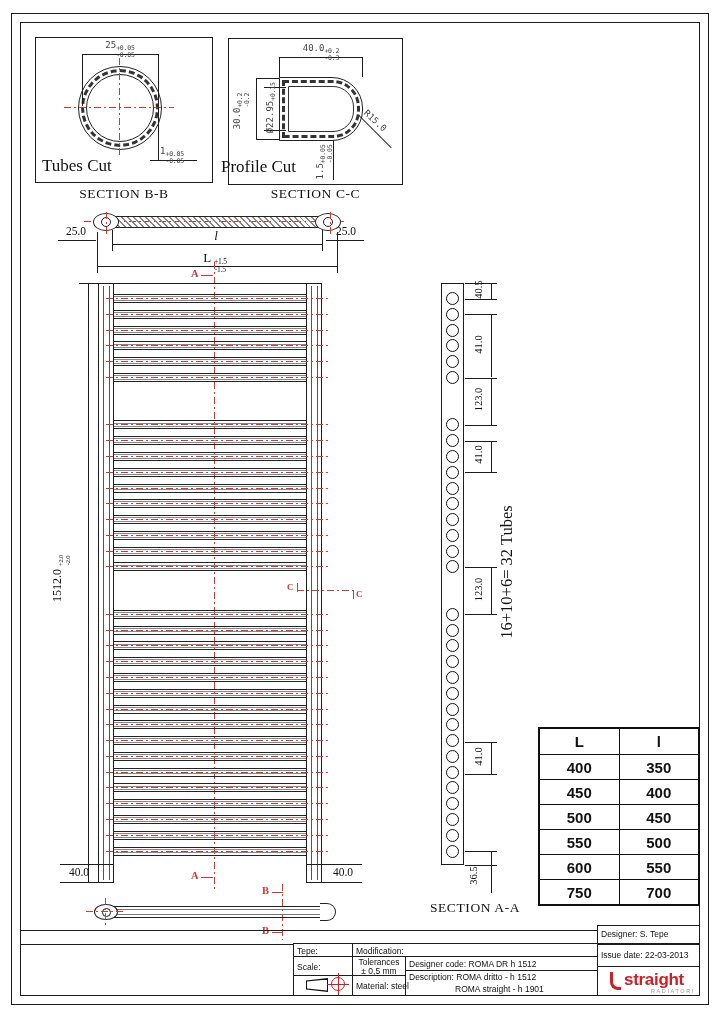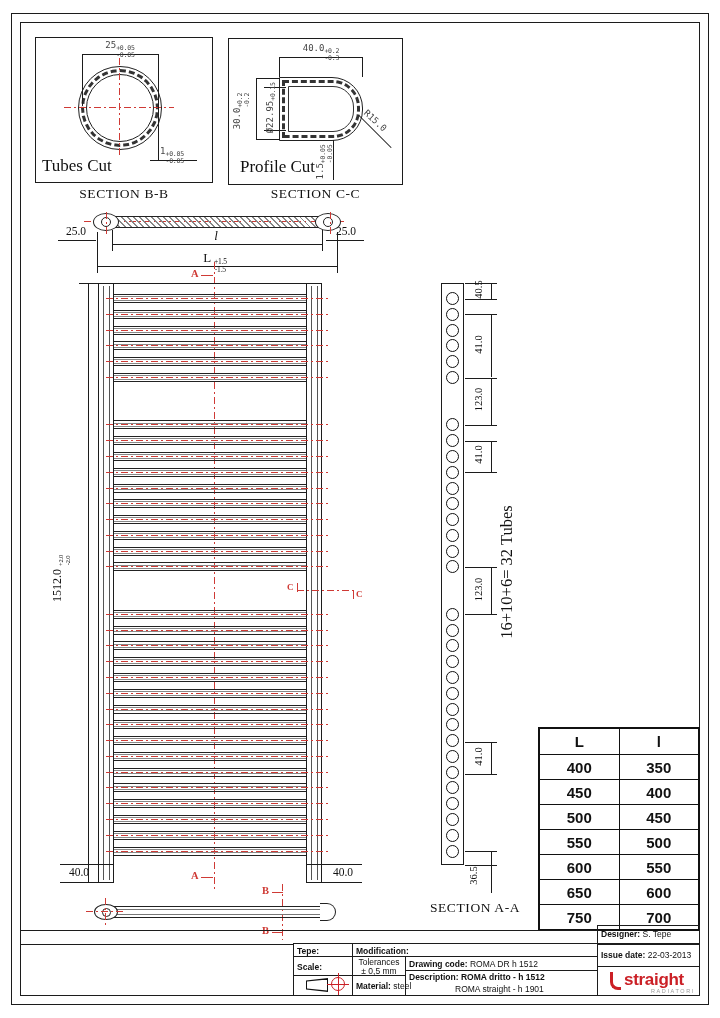--- a/index.html
+++ b/index.html
@@ -17,21 +17,21 @@
   .tol{display:inline-flex;flex-direction:column;font-size:6.5px;line-height:6.5px;vertical-align:-2px;letter-spacing:-0.2px}
   .rot{transform:rotate(-90deg)}
   .mark{position:absolute;font:bold 10.5px "Liberation Serif",serif;color:#cf3a35;white-space:nowrap}
   .slabel{position:absolute;font:13.5px "Liberation Serif",serif;letter-spacing:.6px;text-align:center;white-space:nowrap}
   .ptitle{position:absolute;font:17px "Liberation Serif",serif;white-space:nowrap}
   .hatch{position:absolute;background:repeating-linear-gradient(45deg,#888 0 1.4px,transparent 1.4px 4.2px)}
   .tube{position:absolute;left:114px;width:192px;height:9px;border-top:1.1px solid #222;border-bottom:1.1px solid #222;box-sizing:border-box}
   .tube i{position:absolute;display:block;left:0;right:0;top:1.2px;bottom:1.2px;border-top:1px solid #888;border-bottom:1px solid #888}
   .scirc{position:absolute;left:446px;width:13px;height:13px;border:1.5px solid #111;border-radius:50%;box-sizing:border-box;background:#fff}
   .tb{position:absolute;font:8.5px "Liberation Sans",sans-serif;color:#111;white-space:nowrap}
-  .tb b{font-weight:700}
+  .tb b{font-weight:400}
   #sizes{position:absolute;left:538px;top:727px;width:162px;border-collapse:collapse;table-layout:fixed;
          font:bold 15px "Liberation Sans",sans-serif;text-align:center;border:2px solid #111}
   #sizes th,#sizes td{border:1.2px solid #111;height:24px;padding:0}
   .lz{position:absolute;display:flex;align-items:flex-end;color:#cb2026;font:bold 17px "Liberation Sans",sans-serif;letter-spacing:-.3px}
   .lzmark{display:inline-block;width:8px;height:15px;border:3.4px solid #cb2026;border-top:none;border-right:none;border-radius:0 0 0 8px;margin-right:3px}
   .lzsub{position:absolute;font:5.5px "Liberation Sans",sans-serif;color:#999;letter-spacing:1.6px}
 </style>
 </head>
 <body>
 
@@ -85,21 +85,21 @@
         <span>+0.15</span>
         <span></span>
       </span></div>
   <div class="ln" style="left:352px;top:131px;width:46px;height:1px;transform:rotate(45deg)"></div>
   <div class="dimm" style="left:360px;top:120px;width:40px;transform:rotate(42deg)">R15.0</div>
   <div class="ln" style="left:333px;top:140px;width:1px;height:40px"></div>
   <div class="dimm rot" style="left:294px;top:153px;width:60px;text-align:center"><span>1.5</span><span class="tol">
         <span>+0.05</span>
         <span>-0.05</span>
       </span></div>
-  <div class="ptitle" style="left:240px;top:157px">Profile Cut</div>
+  <div class="ptitle" style="left:221px;top:157px">Profile Cut</div>
   <div class="slabel" style="left:228px;top:186px;width:175px">SECTION C-C</div>
 
   <div class="rh" style="left:84px;top:221px;width:260px"></div>
   <div class="hatch" style="left:113px;top:216px;width:207px;height:12px;border-top:1.1px solid #222;border-bottom:1.1px solid #222;box-sizing:border-box"></div>
   <div class="ring" style="left:93px;top:213px;width:26px;height:18px;border:1.2px solid #222"></div>
   <div class="ring" style="left:101px;top:217px;width:10px;height:10px;border:1px solid #222"></div>
   <div class="ring" style="left:315px;top:213px;width:26px;height:18px;border:1.2px solid #222"></div>
   <div class="ring" style="left:323px;top:217px;width:10px;height:10px;border:1px solid #222"></div>
   <div class="rv" style="left:106px;top:212px;height:22px"></div>
   <div class="rv" style="left:330px;top:212px;height:22px"></div>
@@ -194,24 +194,20 @@
         </tr>
         <tr>
           <td>550</td>
           <td>500</td>
         </tr>
         <tr>
           <td>600</td>
           <td>550</td>
         </tr>
         <tr>
-          <td>650</td>
-          <td>600</td>
-        </tr>
-        <tr>
           <td>750</td>
           <td>700</td>
         </tr>
       </tbody>
   </table>
 
   <div class="ln" style="left:20px;top:930px;width:577px;height:1px"></div>
   <div class="ln" style="left:20px;top:944px;width:273px;height:1px"></div>
   <div class="box" style="left:293px;top:943px;width:407px;height:53px"></div>
   <div class="ln" style="left:352px;top:943px;width:1px;height:53px"></div>
@@ -225,21 +221,21 @@
   <div class="tb" style="left:354px;top:957px;width:50px;text-align:center">Tolerances</div>
   <div class="tb" style="left:354px;top:966px;width:50px;text-align:center">± 0,5 mm</div>
   <div class="tb" style="left:356px;top:981px"><b>Material:</b> <span>steel</span></div>
 
   <div class="abs" style="left:306px;top:978px;width:22px;height:14px;background:#111;clip-path:polygon(0 18%,100% 0,100% 100%,0 82%)"></div>
   <div class="abs" style="left:307px;top:979.5px;width:20px;height:11px;background:#fff;clip-path:polygon(0 18%,100% 0,100% 100%,0 82%)"></div>
   <div class="ring" style="left:331px;top:977px;width:14px;height:14px;border:1.4px solid #cb2026;background:transparent"></div>
   <div class="rs" style="left:327px;top:983.5px;width:22px;height:1px;background:#cb2026"></div>
   <div class="rs" style="left:337.5px;top:973px;width:1px;height:22px;background:#cb2026"></div>
 
-  <div class="tb" style="left:409px;top:959px"><b>Drawing code:</b> <span>ROMA DR h 1512</span></div>
+  <div class="tb" style="left:409px;top:959px"><b>Designer code:</b> <span>ROMA DR h 1512</span></div>
   <div class="tb" style="left:409px;top:972px"><b>Description:</b> <b>ROMA dritto - h 1512</b></div>
   <div class="tb" style="left:455px;top:984px">ROMA straight - h 1901</div>
 
   <div class="box" style="left:597px;top:925px;width:103px;height:20px"></div>
   <div class="box" style="left:597px;top:944px;width:103px;height:23px"></div>
   <div class="box" style="left:597px;top:966px;width:103px;height:30px"></div>
   <div class="tb" style="left:601px;top:929px"><b>Designer:</b> <span>S. Tepe</span></div>
   <div class="tb" style="left:601px;top:950px"><b>Issue date:</b> <span>22-03-2013</span></div>
   <div class="lz" style="left:610px;top:970px">
       <span class="lzmark"></span>

